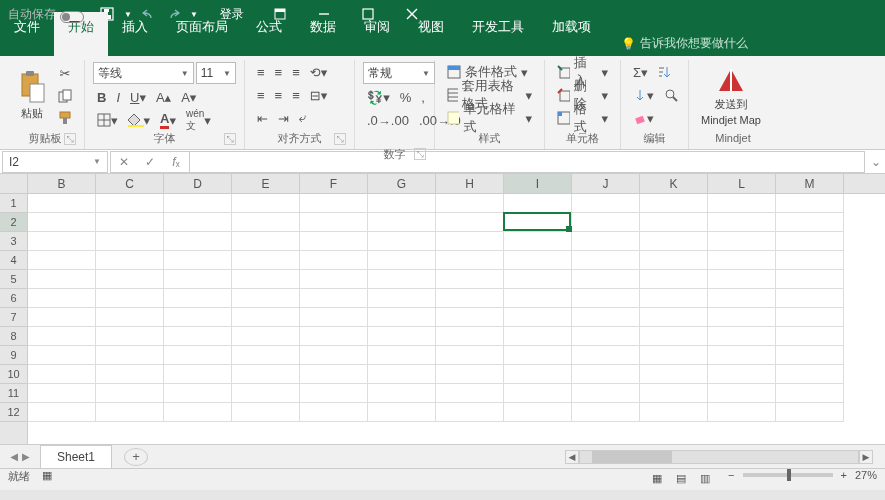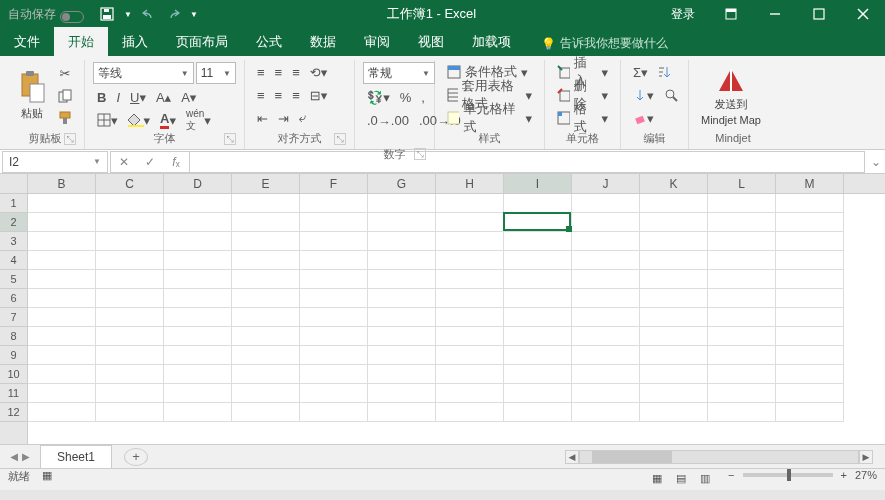--- a/index.html
+++ b/index.html
@@ -9,21 +9,21 @@
 .autosave .pill { width:24px; height:12px; border:1px solid #888; border-radius:6px; position:relative; }
 .autosave .pill::before { content:""; width:8px; height:8px; background:#888; border-radius:50%; position:absolute; left:1px; top:1px; }
 .qat { display:flex; align-items:center; gap:10px; padding:0 8px; }
 .qat span { color:#fff; cursor:pointer; }
 .qat-icon { display:inline-flex; align-items:center; }
 .title-center { flex:1; text-align:center; font-size:13px; }
 .login { padding:0 14px; }
 .win-controls { display:flex; }
 .win-controls .wc { width:44px; height:28px; display:flex; align-items:center; justify-content:center; cursor:pointer; }
 .tabs-row { height:28px; background:#0f6b3e; display:flex; align-items:flex-end; color:#fff; }
-.tab { padding:6px 14px 5px; font-size:13px; cursor:pointer; }
+.tab { padding:6px 14px 20px; font-size:13px; cursor:pointer; }
 .tab.active { background:#f3f3f3; color:#0f6b3e; }
 .tellme { display:flex; align-items:center; gap:4px; margin-left:8px; color:#c9e2d4; font-size:12px; padding:4px 8px; }
 .share { margin-left:auto; padding:6px 14px; background:#0c5c35; }
 .ribbon { height:94px; background:#f3f3f3; border-bottom:1px solid #ccc; display:flex; padding:4px 6px 0; }
 .group { border-right:1px solid #ddd; padding:2px 8px; display:flex; flex-direction:column; }
 .group-body { flex:1; display:flex; gap:4px; }
 .group-label-row { height:18px; display:flex; align-items:center; justify-content:center; position:relative; }
 .group-label { font-size:11px; color:#666; }
 .group-launcher { position:absolute; right:0; bottom:2px; font-size:9px; color:#999; border:1px solid #ccc; width:12px; height:12px; display:flex; align-items:center; justify-content:center; }
 .big-btn { display:flex; flex-direction:column; align-items:center; justify-content:center; gap:2px; padding:2px 4px; cursor:pointer; }
@@ -92,21 +92,20 @@
           <path d="M5 2 L1 5 L5 8 M1 5 Q9 5 9 10" fill="none" stroke="#8bb" stroke-width="1.3"></path>
         </svg>
       </span>
     <span class="qat-icon" style="color:#7aa;">
         <svg width="14" height="12">
           <path d="M9 2 L13 5 L9 8 M13 5 Q5 5 5 10" fill="none" stroke="#8bb" stroke-width="1.3"></path>
         </svg>
       </span>
     <span class="qat-icon" style="font-size:8px;">▼</span>
   </div>
-  <div class="title-center">工作簿1 - Excel</div>
   <div class="login">登录</div>
   <div class="win-controls">
     <div class="wc">
         <svg width="14" height="14">
           <rect x="2" y="2" width="10" height="10" fill="none" stroke="#fff"></rect>
           <rect x="2" y="2" width="10" height="3" fill="#fff"></rect>
         </svg>
       </div>
     <div class="wc">
         <svg width="12" height="12">
@@ -129,20 +128,21 @@
 
 <div class="tabs-row">
   <div class="tab">文件</div>
   <div class="tab active">开始</div>
   <div class="tab">插入</div>
   <div class="tab">页面布局</div>
   <div class="tab">公式</div>
   <div class="tab">数据</div>
   <div class="tab">审阅</div>
   <div class="tab">视图</div>
+  <div class="tab">开发工具</div>
   <div class="tab">加载项</div>
   <div class="tellme">
     <span>💡</span>
     <span>告诉我你想要做什么</span>
   </div>
 </div>
 
 <div class="ribbon">
 
   <div class="group">

